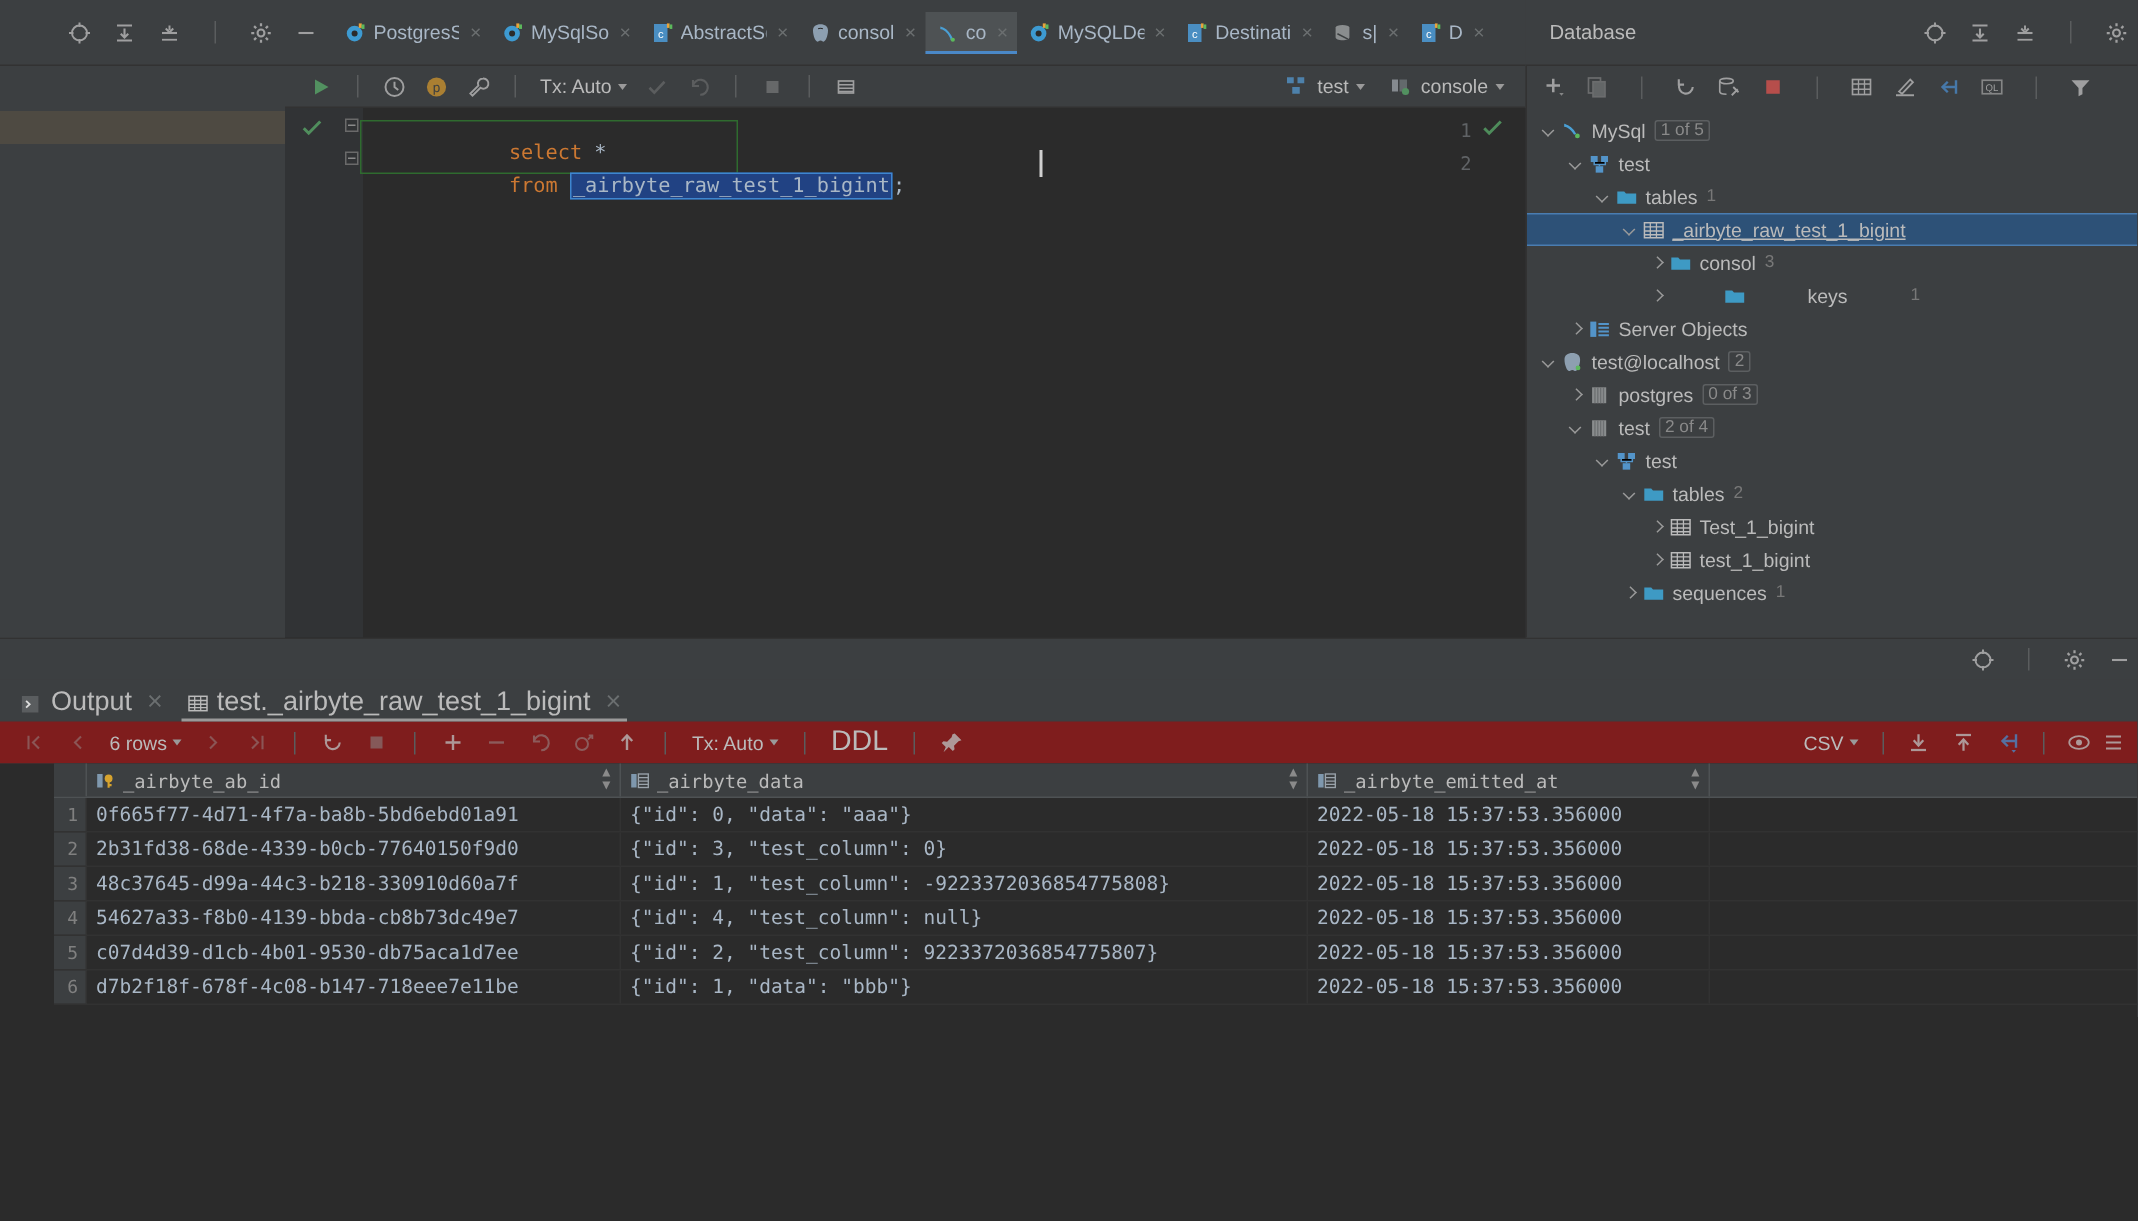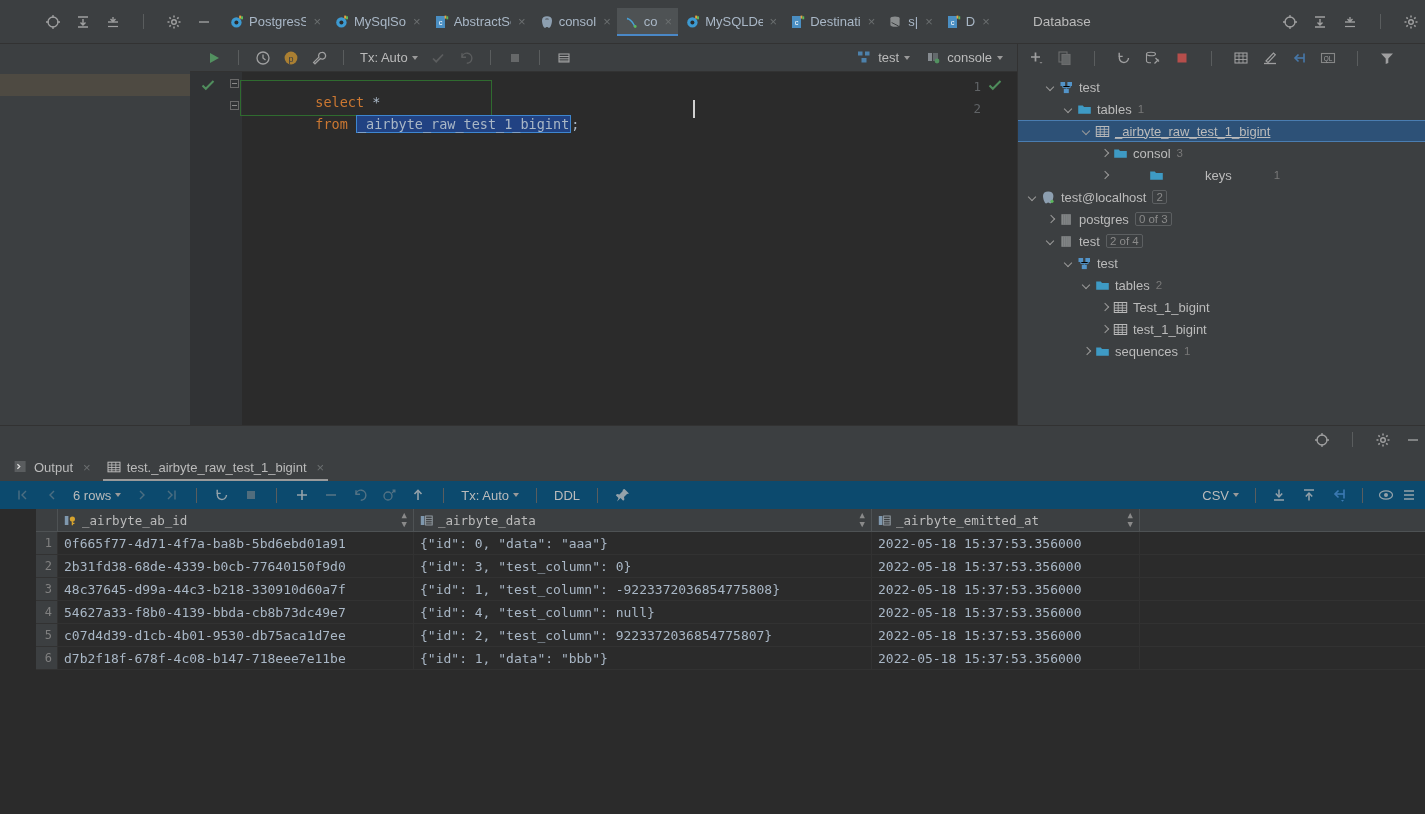--- a/index.html
+++ b/index.html
@@ -62,21 +62,21 @@
   .caret { width:0;height:0;border-left:3.5px solid transparent;border-right:3.5px solid transparent;border-top:4px solid #9a9a9a; }
   .ed-right { margin-left:auto; display:flex; align-items:center; gap:16px; padding-right:6px; }
   .chip { display:flex; align-items:center; gap:5px; color:#bbbbbb; font-size:13px; }
 
   .editor {
     flex:1; background:#2b2b2b; position:relative;
     font-family:"DejaVu Sans Mono", monospace; font-size:13.5px;
   }
   .gutter { position:absolute; left:0; top:0; bottom:0; width:52px; background:#313335; }
   .gnum { position:absolute; right:36px; color:#606366; font-size:12.5px; }
-  .code-line { position:absolute; left:44px; white-space:pre; }
+  .code-line { position:absolute; left:68px; white-space:pre; }
   .kw { color:#cc7832; }
   .plain { color:#a9b7c6; }
   .sel-box {
     border:1px solid #3e86d0; background:#214283; padding:0 1px;
     color:#a9b7c6;
   }
   .greenblock {
     position:absolute; left:50px; top:8px; width:252px; height:36px;
     border:1px solid #2f6b2f; pointer-events:none;
   }
@@ -101,29 +101,29 @@
   .tlabel { color:#bbbbbb; }
   .tbadge { color:#787878; font-size:11.5px; margin-left:6px; }
   .tbadge.box { border:1px solid #5c5f61; border-radius:2px; padding:0 3px; color:#8a8a8a; }
 
   
   .splitstrip { height:28px; background:#3c3f41; display:flex; align-items:center; border-top:1px solid #323232; }
   .splitstrip .right { margin-left:auto; display:flex; align-items:center; gap:14px; padding-right:4px; }
 
   
   .restabs { height:28px; background:#3c3f41; display:flex; align-items:stretch; padding-left:6px; }
-  .rtab { display:flex; align-items:center; gap:6px; padding:0 8px; color:#bbbbbb; position:relative; font-size:13px;}
+  .rtab { display:flex; align-items:center; gap:6px; padding:0 8px; color:#bbbbbb; position:relative; font-size:18px;}
   .rtab.active:after { content:""; position:absolute; left:4px; right:4px; bottom:0; height:2px; background:#9a9a9a; }
   .rtab .x { color:#6b6f70; margin-left:4px; }
 
   
-  .gridbar { height:28px; background:#0c4a6e; display:flex; align-items:center; padding:0 6px; gap:0; }
+  .gridbar { height:28px; background:#7f1d1d; display:flex; align-items:center; padding:0 6px; gap:0; }
   .gridbar .grp { display:flex; align-items:center; gap:13px; padding:0 9px; }
   .rows-lbl { color:#bbbbbb; font-size:13px; display:flex; align-items:center; gap:4px; }
-  .ddl { color:#bbbbbb; font-size:13px; }
+  .ddl { color:#bbbbbb; font-size:19px; }
   .gridbar .right { margin-left:auto; display:flex; align-items:center; gap:0; }
 
   
   .grid { background:#2b2b2b; font-family:"DejaVu Sans Mono", monospace; font-size:13px;padding-left:36px; }
   .ghead { display:flex; height:23px; background:#3c3f41; border-bottom:1px solid #4e5254; }
   .gcell { display:flex; align-items:center; padding:0 6px; position:relative; }
   .ghead .gcell { color:#bbbbbb; font-family:"DejaVu Sans Mono", monospace; font-size:12.5px; border-right:1px solid #4e5254; }
   .ghead .gcell .sortico { margin-left:auto; color:#8a8a8a; font-size:9px; line-height:9px; text-align:center;}
   .grow { display:flex; height:23px; border-bottom:1px solid #323232; }
   .grow .gcell { color:#a9b7c6; border-right:1px solid #323232; overflow:hidden; white-space:nowrap; }
@@ -488,20 +488,30 @@
         </span>
         <span class="vsep"></span>
         <span class="tb-ico">
           <svg width="16" height="16" viewBox="0 0 16 16">
               <path d="M2 3.5h12L9.3 8.6v4.3l-2.6 1.2V8.6z" fill="#bbb"></path>
             </svg>
         </span>
       </div>
 
       <div class="tree" id="tree">
+          <div class="trow" style="padding-left: 8px;">
+            <span class="arrow down"></span>
+            <span class="ticon"><svg width="15" height="15" viewBox="0 0 15 15">
+                <path d="M2 3.5c2.7.6 5.4 3 7.1 6" stroke="#4a9fd4" stroke-width="1.6" fill="none"></path>
+                <path d="M1.8 2.4l2 1.5-1.8.8z" fill="#4a9fd4"></path>
+                <circle cx="10.6" cy="10.6" r="1.6" fill="#5cb85c"></circle>
+              </svg></span>
+            <span class="tlabel">MySql</span>
+            <span class="tbadge box">1 of 5</span>
+          </div>
           <div class="trow" style="padding-left: 26px;">
             <span class="arrow down"></span>
             <span class="ticon"><svg width="15" height="15" viewBox="0 0 15 15">
                 <rect x="1.5" y="2" width="4.6" height="4" fill="#5394c9"></rect>
                 <rect x="8.4" y="2" width="4.6" height="4" fill="#5394c9"></rect>
                 <rect x="4.8" y="8.8" width="5" height="4.3" fill="#5394c9"></rect>
                 <path d="M3.8 6v1.6h7.4V6M7.3 7.6v1.2" stroke="#5394c9" stroke-width="1"></path>
               </svg></span>
             <span class="tlabel">test</span>
           </div>
@@ -529,20 +539,28 @@
             <span class="tlabel">consol</span>
             <span class="tbadge">3</span>
           </div>
           <div class="trow" style="padding-left: 80px; gap: 36px;">
             <span class="arrow"></span>
             <span class="ticon"><svg width="15" height="15" viewBox="0 0 15 15">
                 <path d="M1.2 3.6h4.6l1.2 1.4h6.8v6.8H1.2z" fill="#3e9ac4"></path>
               </svg></span>
             <span class="tlabel">keys</span>
             <span class="tbadge">1</span>
+          </div>
+          <div class="trow" style="padding-left: 26px;">
+            <span class="arrow"></span>
+            <span class="ticon"><svg width="15" height="15" viewBox="0 0 15 15">
+                <rect x="1.2" y="2.4" width="4" height="10.2" fill="#5394c9"></rect>
+                <path d="M6.6 4h7M6.6 6.5h7M6.6 9h7M6.6 11.5h7" stroke="#5394c9" stroke-width="1.4"></path>
+              </svg></span>
+            <span class="tlabel">Server Objects</span>
           </div>
           <div class="trow" style="padding-left: 8px;">
             <span class="arrow down"></span>
             <span class="ticon"><svg width="15" height="15" viewBox="0 0 15 15">
                 <path d="M7.2 1.4c3.1 0 5.2 1.5 5.2 4.4 0 3.4-1.7 7.6-3.1 7.6-.9 0-1.1-.8-2.1-.8s-1.3.8-2.1.8C3.7 13.4 2 9.2 2 5.8c0-2.9 2.1-4.4 5.2-4.4z" fill="#8d9fb0"></path>
                 <circle cx="11" cy="11.3" r="1.6" fill="#5cb85c"></circle>
               </svg></span>
             <span class="tlabel">test@localhost</span>
             <span class="tbadge box">2</span>
           </div>

